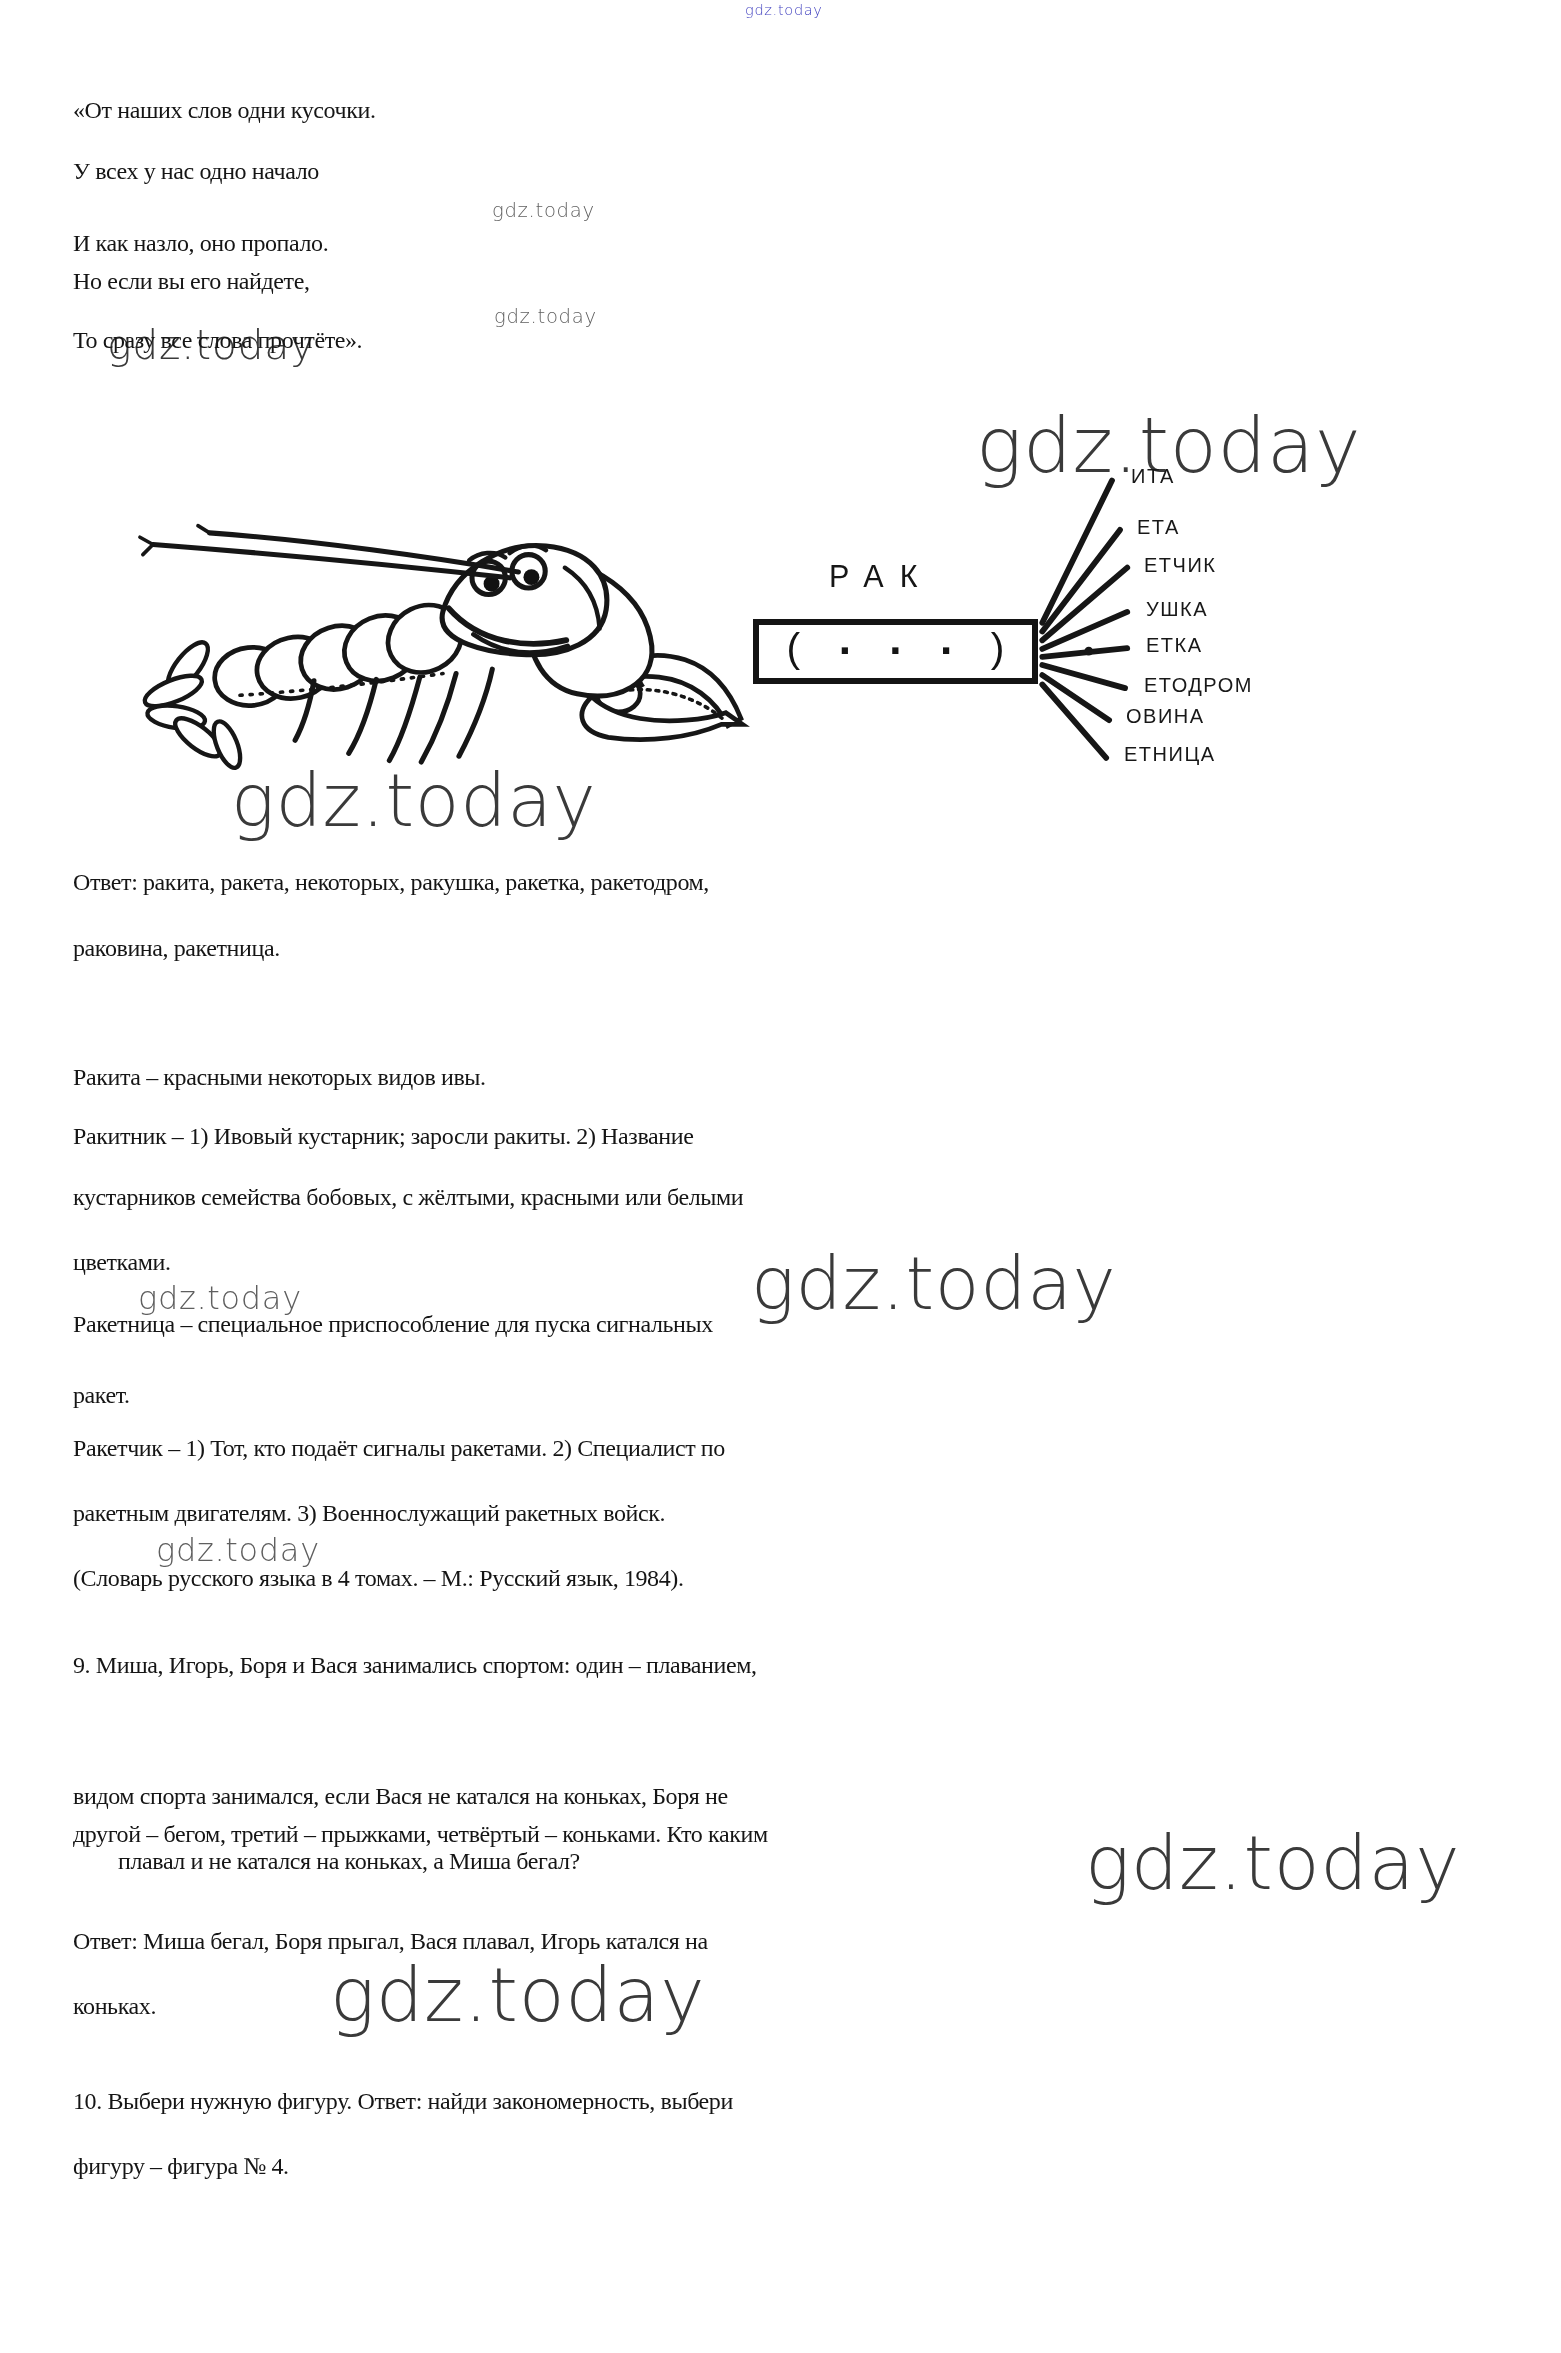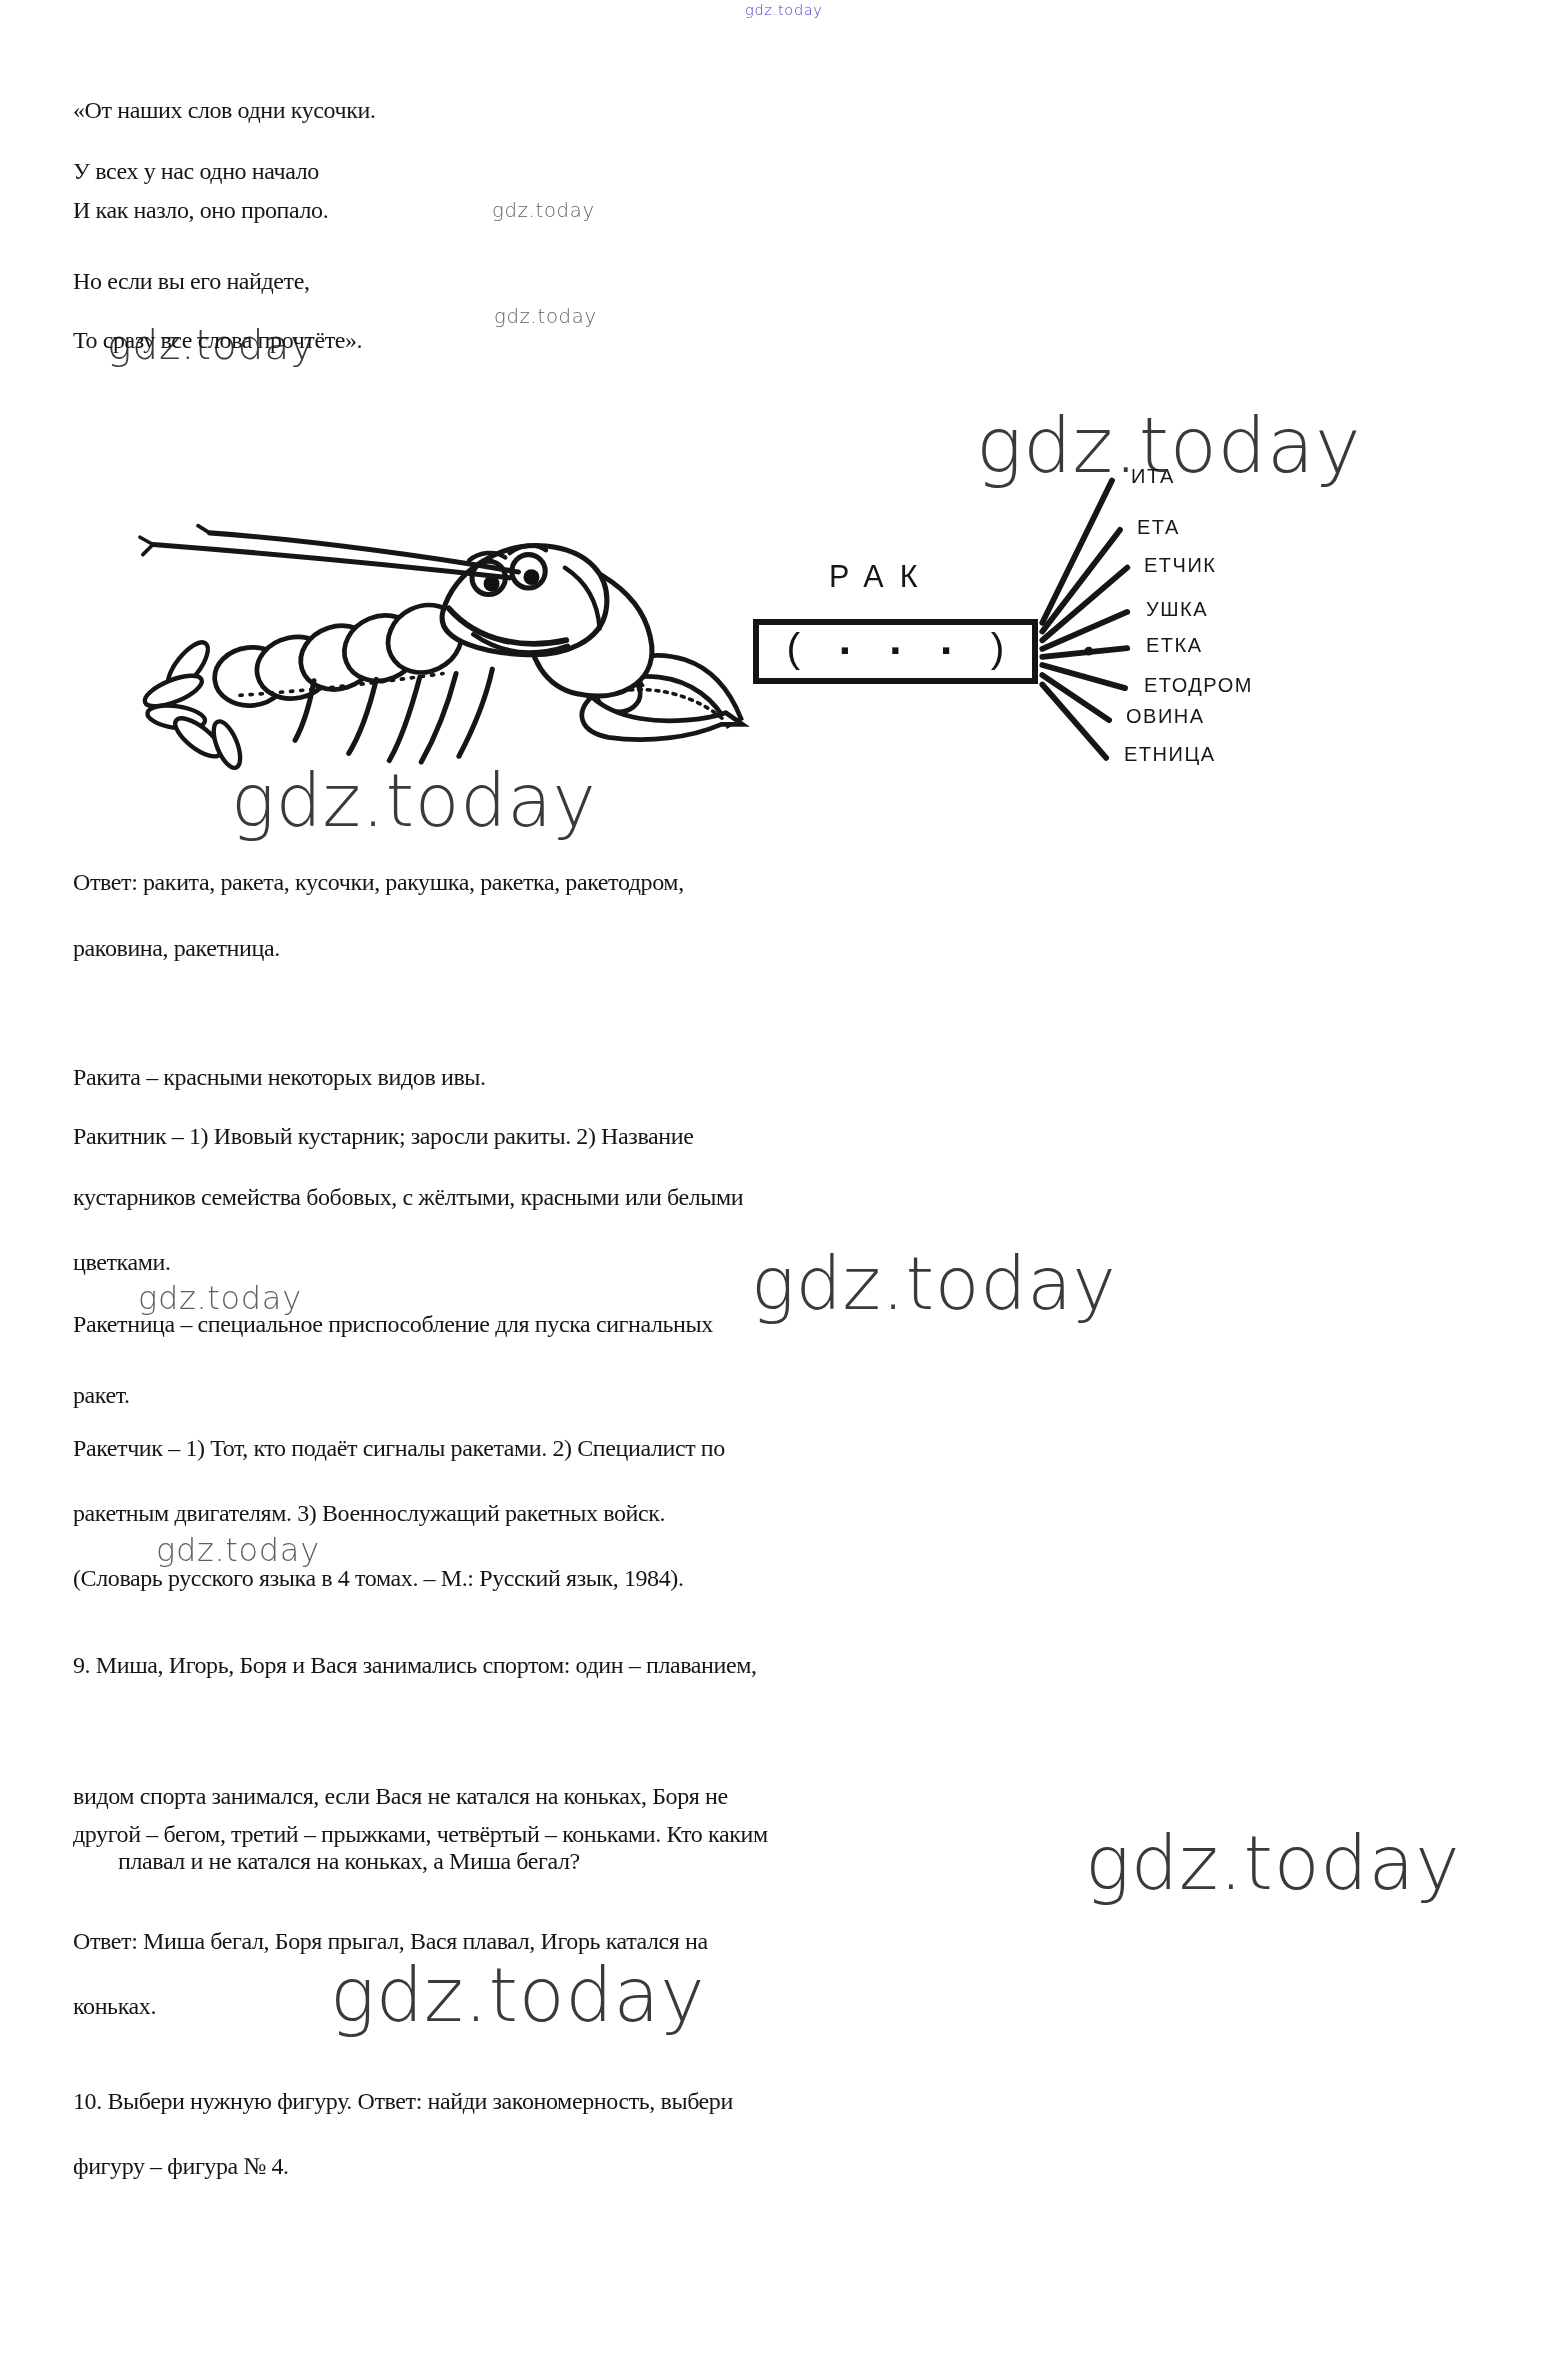--- a/index.html
+++ b/index.html
@@ -4,21 +4,21 @@
 <style>
   html,body{margin:0;padding:0;background:#888;}
   #page{position:relative;width:1562px;height:2354px;background:#ffffff;overflow:hidden;
         font-family:"Liberation Serif",serif;color:#151515;}
   .line{position:absolute;white-space:nowrap;font-size:24px;line-height:1;letter-spacing:-0.4px;}
   .wm{position:absolute;white-space:nowrap;font-family:"DejaVu Sans",sans-serif;
       font-weight:200;color:#3a3a3a;letter-spacing:0.7px;}
   .wm-blue{color:#4444c0;}
   .wm-small{color:#5f5f5f;}
   
-  .poem-0{left:73px;top:98px;} .poem-1{left:73px;top:159px;} .poem-2{left:73px;top:198px;}
+  .poem-0{left:73px;top:98px;} .poem-1{left:73px;top:159px;} .poem-2{left:73px;top:231px;}
   .poem-3{left:73px;top:269px;} .poem-4{left:73px;top:328px;}
   
   .a8-0{left:73px;top:870px;} .a8-1{left:73px;top:936px;}
   
   .def-0{left:73px;top:1065px;} .def-1{left:73px;top:1124px;} .def-2{left:73px;top:1185px;}
   .def-3{left:73px;top:1250px;} .def-4{left:73px;top:1312px;} .def-5{left:73px;top:1383px;}
   .def-6{left:73px;top:1436px;} .def-7{left:73px;top:1501px;} .def-8{left:73px;top:1566px;}
   
   .t9-0{left:73px;top:1653px;} .t9-1{left:73px;top:1822px;} .t9-2{left:73px;top:1784px;}
   .t9-3{left:73px;top:1849px;margin-left:45px;}
@@ -162,21 +162,21 @@
     <span class="ending end-1">ЕТА</span>
     <span class="ending end-2">ЕТЧИК</span>
     <span class="ending end-3">УШКА</span>
     <span class="ending end-4">ЕТКА</span>
     <span class="ending end-5">ЕТОДРОМ</span>
     <span class="ending end-6">ОВИНА</span>
     <span class="ending end-7">ЕТНИЦА</span>
   </div>
 
   <div>
-    <div class="line a8-0">Ответ: ракита, ракета, кусочки, ракушка, ракетка, ракетодром,</div>
+    <div class="line a8-0">Ответ: ракита, ракета, некоторых, ракушка, ракетка, ракетодром,</div>
     <div class="line a8-1">раковина, ракетница.</div>
   </div>
 
   <div>
     <div class="line def-0">Ракита – красными некоторых видов ивы.</div>
     <div class="line def-1">Ракитник – 1) Ивовый кустарник; заросли ракиты. 2) Название</div>
     <div class="line def-2">кустарников семейства бобовых, с жёлтыми, красными или белыми</div>
     <div class="line def-3">цветками.</div>
     <div class="line def-4">Ракетница – специальное приспособление для пуска сигнальных</div>
     <div class="line def-5">ракет.</div>

